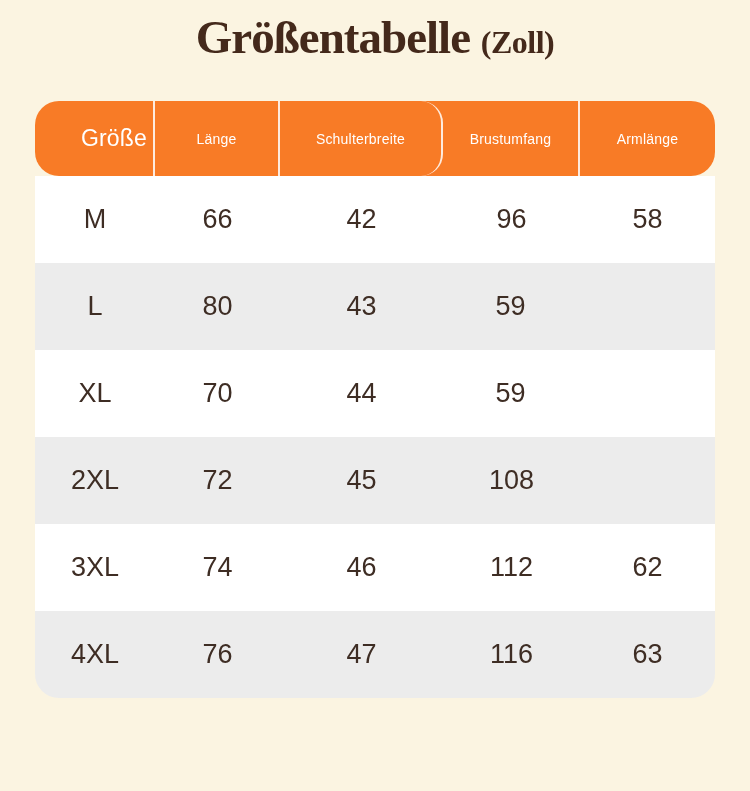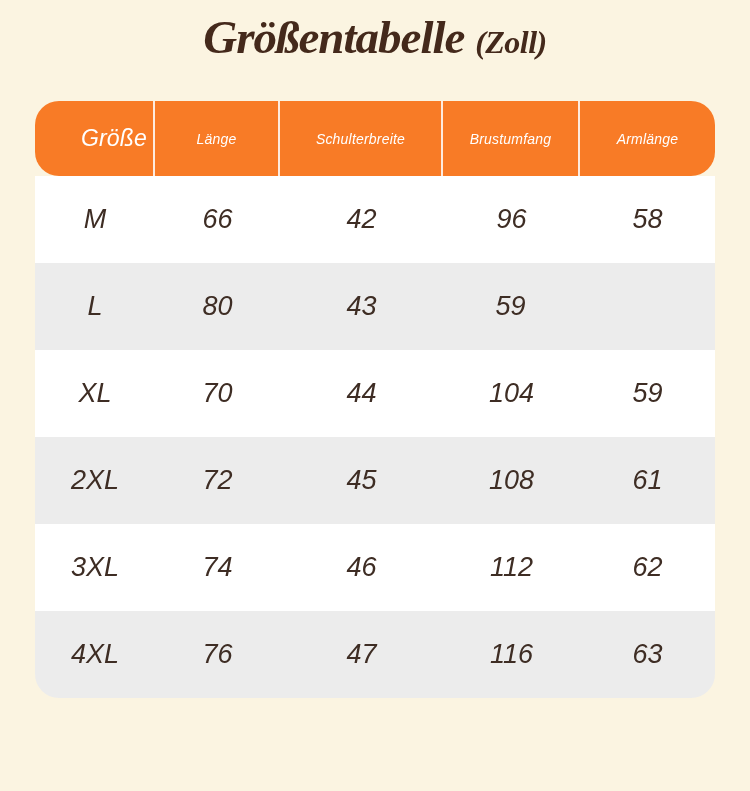--- a/index.html
+++ b/index.html
@@ -4,21 +4,21 @@
 <style>
   :root {
     --page_bg: #FBF4E1;
     --accent: #F87B26;
     --row_alt: #ECECEC;
     --row_bg: #FFFFFF;
     --body_text: #3E2D24;
     --title_color: #44291B;
     --header_text: #FFFFFF;
   }
-  * { margin: 0; padding: 0; box-sizing: border-box; font-style: italic; }
+  * { margin: 0; padding: 0; box-sizing: border-box; }
   html, body { width: 750px; }
   body {
     font-family: "Liberation Sans", sans-serif;
     background: var(--page_bg);
   }
   .page {
     position: relative;
     width: 750px;
     height: 791px;
     background: var(--page_bg);
@@ -78,21 +78,21 @@
   .tr:nth-child(even) { background: var(--row_alt); }
   .td {
     display: flex;
     align-items: center;
     justify-content: center;
     font-size: 27px;
     color: var(--body_text);
   }
   .col-0 { width: 17.65%; }
   .col-1 { width: 18.38%; }
-  .col-2 { width: 23.97%; }
+  .col-2 { width: 23.97%; border-radius: 22px; }
   .col-3 { width: 20.15%; }
   .col-4 { width: 19.85%; }
 </style>
 </head>
 <body>
 
 <div class="page">
 
   <h1 class="title"><span>Größentabelle</span> <span class="unit">(Zoll)</span></h1>
 
@@ -120,30 +120,28 @@
         <div class="td col-0">L</div>
         <div class="td col-1">80</div>
         <div class="td col-2">43</div>
         <div class="td col-4">59</div>
       </div>
 
       <div class="tr">
         <div class="td col-0">XL</div>
         <div class="td col-1">70</div>
         <div class="td col-2">44</div>
-        <div class="td col-3">104</div>
         <div class="td col-4">59</div>
       </div>
 
       <div class="tr">
         <div class="td col-0">2XL</div>
         <div class="td col-1">72</div>
         <div class="td col-2">45</div>
         <div class="td col-3">108</div>
-        <div class="td col-4">61</div>
       </div>
 
       <div class="tr">
         <div class="td col-0">3XL</div>
         <div class="td col-1">74</div>
         <div class="td col-2">46</div>
         <div class="td col-3">112</div>
         <div class="td col-4">62</div>
       </div>
 

